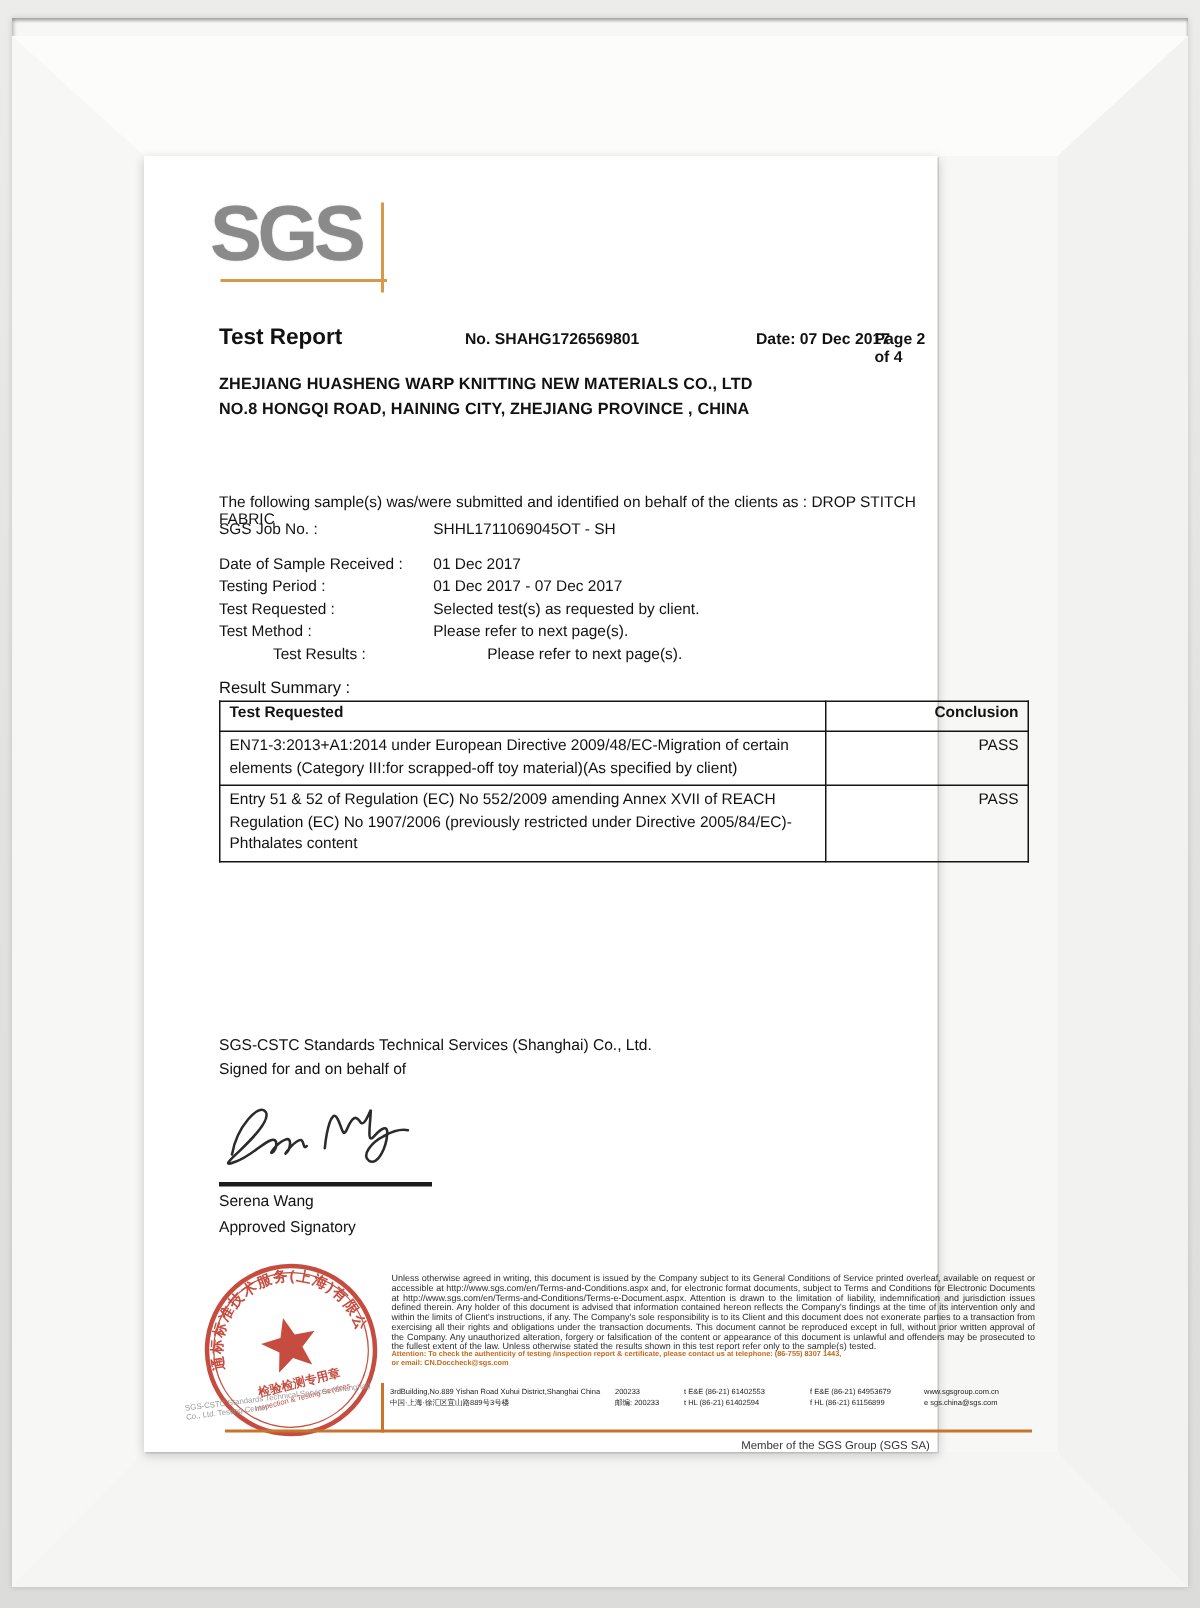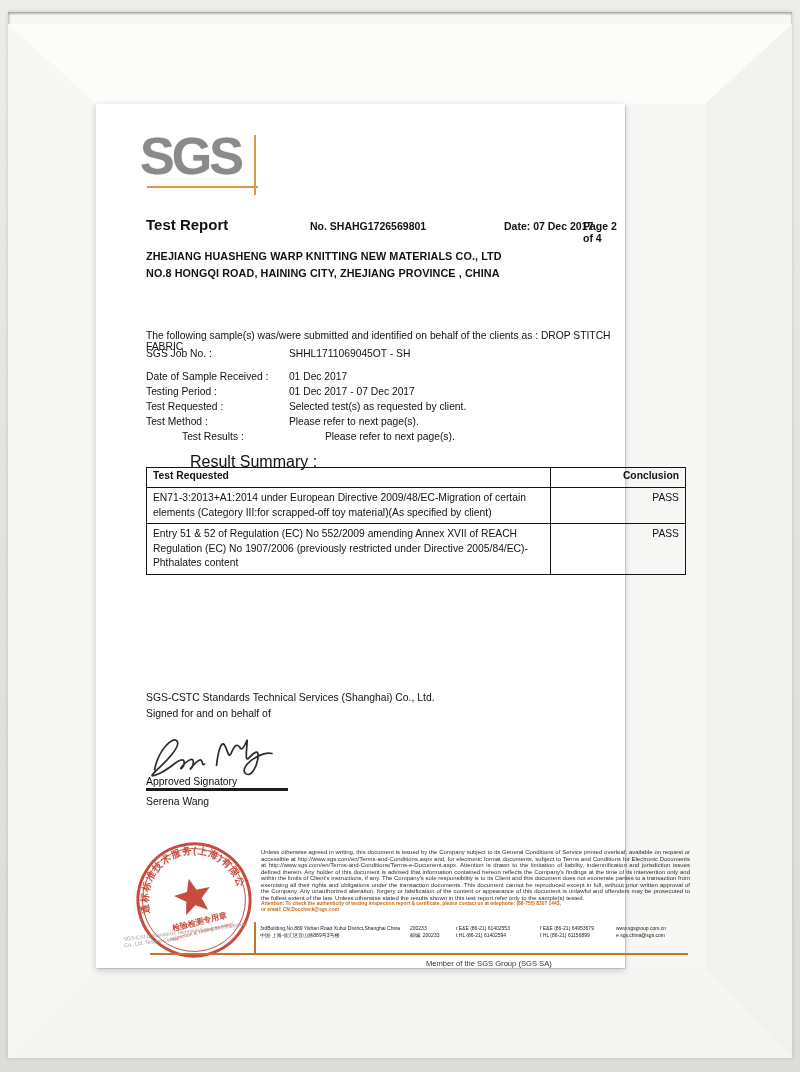--- a/index.html
+++ b/index.html
@@ -36,53 +36,53 @@
             line-height:17px; letter-spacing:.1px; }
 
   .sample-line { position:absolute; left:50px; top:226px; font-size:10.3px; }
 
   .fields { position:absolute; left:50px; top:244px; width:520px; font-size:10.3px; }
   .frow { position:absolute; left:0; }
   .frow .lbl { display:inline-block; width:140px; }
   .frow .val { display:inline-block; }
   .f0{top:0;} .f1{top:23px;} .f2{top:38px;} .f3{top:53px;} .f4{top:68px;} .f5{top:83px;margin-left:36px;}
 
-  .result-summary { position:absolute; left:50px; top:349px; font-size:16px;margin-left:44px; }
+  .result-summary { position:absolute; left:50px; top:349px; font-size:11px; }
 
   table.results { position:absolute; left:50px; top:363px; width:540px;
                   border-collapse:collapse; font-size:10.3px; }
   table.results th, table.results td { border:1.6px solid #141414; padding:2px 6px; vertical-align:top; }
   table.results th { text-align:left; font-weight:700; height:20px; }
   table.results th.ccol, table.results td.ccol { text-align:right; width:135px; }
   table.results td { line-height:14.5px; padding-top:3px; padding-bottom:3px; }
 
   .signed { position:absolute; left:50px; top:586px; font-size:10.4px; line-height:16px; }
   .sig-svg { position:absolute; left:48px; top:618px; }
   .sig-rule { position:absolute; left:50px; top:684px; width:142px; height:2.5px; background:#1c1c1c; }
   .sig-name { position:absolute; left:50px; top:692px; font-size:10.4px; }
-  .sig-title { position:absolute; left:50px; top:672px; font-size:10.4px; }
+  .sig-title { position:absolute; left:50px; top:709px; font-size:10.4px; }
 
   
   .micro { transform:scale(.5); transform-origin:0 0; }
   .disclaimer-wrap { position:absolute; left:165px; top:745px; width:430px; height:52px; overflow:visible; }
   .disclaimer { width:858px; font-size:12px; line-height:13px; text-align:justify; color:#2e2e2e; }
   .attention-wrap { position:absolute; left:165px; top:796px; width:430px; }
   .attention { width:858px; font-size:9.8px; line-height:11.5px; font-weight:700; color:#c46818; }
 
   .stamp { position:absolute; left:38px; top:736px; width:120px; height:120px;
            transform:rotate(-14deg); opacity:.9; }
   .stamp-co-wrap { position:absolute; left:28px; top:824px; width:130px; transform:rotate(-7deg); color:#9a9a9a; }
   .stamp-co { width:260px; font-size:10.5px; line-height:12px; color:#9a9a9a; }
 
   .vrule { position:absolute; left:158px; top:818px; width:2px; height:33px; background:#c8742a; }
   .addr-wrap { position:absolute; left:164px; top:821px; width:432px; }
   .addr-grid { width:864px; display:grid; grid-template-columns:300px 92px 168px 152px 152px;
                font-size:10px; line-height:13.5px; color:#222; }
   .hrule { position:absolute; left:54px; top:849px; width:538px; height:2px; background:#c8742a; }
-  .member { position:absolute; left:330px; top:855px; width:262px; text-align:left;
+  .member { position:absolute; left:330px; top:855px; width:262px; text-align:center;
             font-size:7.6px; color:#333; }
 </style>
 </head>
 <body>
 
 <div class="photo">
   <div class="frame-lip"></div>
   <div class="frame-slope"></div>
 
   <div class="paper">

